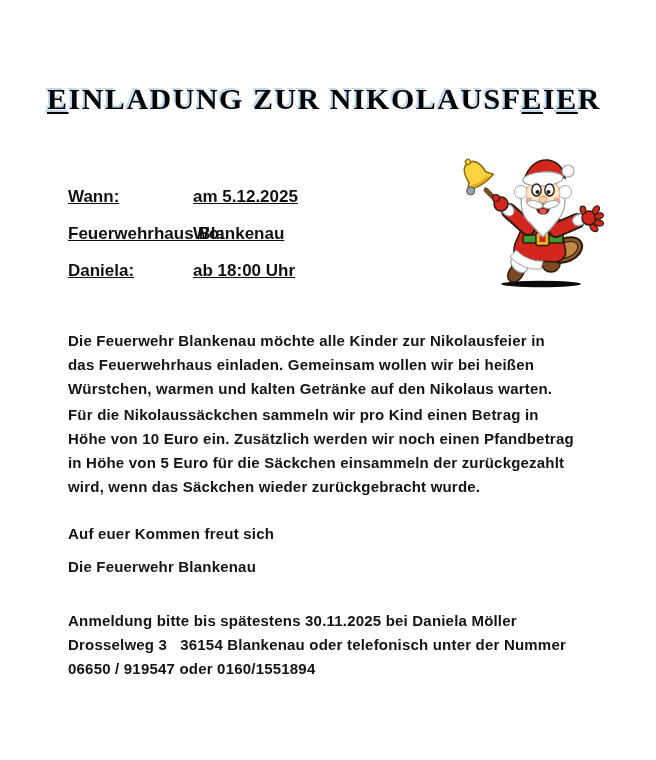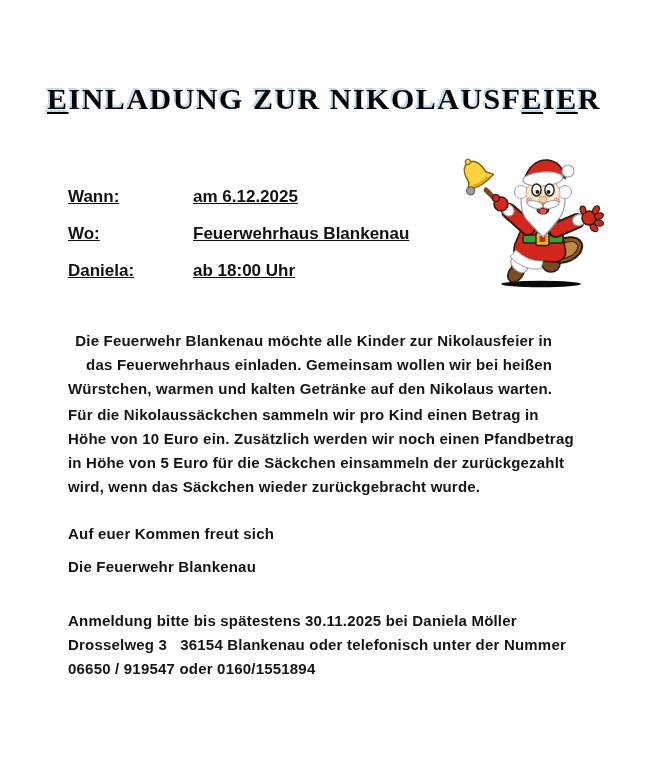--- a/index.html
+++ b/index.html
@@ -65,38 +65,38 @@
   .para {
     position: absolute;
     left: 68px;
     font-size: 15px;
     font-weight: 700;
     line-height: 24px;
     letter-spacing: 0.2px;
     white-space: pre;
     color: #141414;
   }
-  .p-intro        { top: 329px; text-align: right; }
+  .p-intro        { top: 329px; }
   .p-deposit      { top: 403px; }
   .p-closing1     { top: 522px; }
   .p-closing2     { top: 555px; }
   .p-registration { top: 609px; }
 </style>
 </head>
 <body>
 
 <div class="page">
 
   <div class="title"><span class="char-underline">E</span>INLADUNG ZUR NIKOLAUSF<span class="char-underline">E</span>I<span class="char-underline">E</span>R</div>
 
   <div class="details">
     <div class="cell">Wann:</div>
-    <div class="cell">am 6.12.2025</div>
+    <div class="cell">am 5.12.2025</div>
+    <div class="cell">Feuerwehrhaus Blankenau</div>
     <div class="cell">Wo:</div>
-    <div class="cell">Feuerwehrhaus Blankenau</div>
     <div class="cell">Daniela:</div>
     <div class="cell">ab 18:00 Uhr</div>
   </div>
 
   <svg class="santa" viewBox="0 0 180 150" xmlns="http://www.w3.org/2000/svg">
 
     <ellipse cx="93" cy="134" rx="40" ry="3.2" fill="#0a0a0a"></ellipse>
 
     <path d="M84,100 L71,117" stroke="#2e1a0e" stroke-width="16" stroke-linecap="round" fill="none"></path>
     <path d="M84,100 L71,117" stroke="#d3261c" stroke-width="12" stroke-linecap="round" fill="none"></path>

